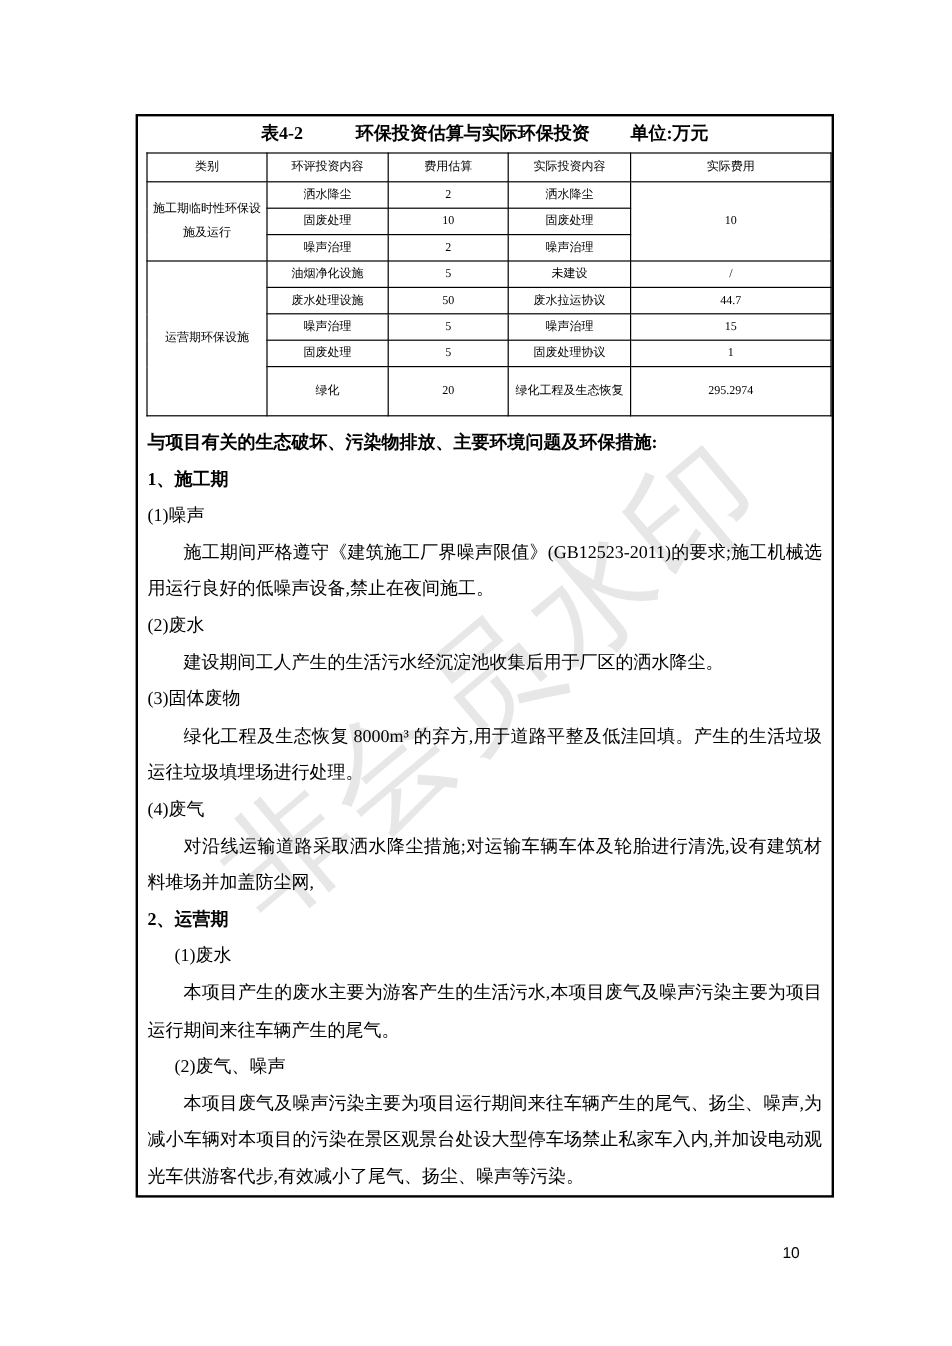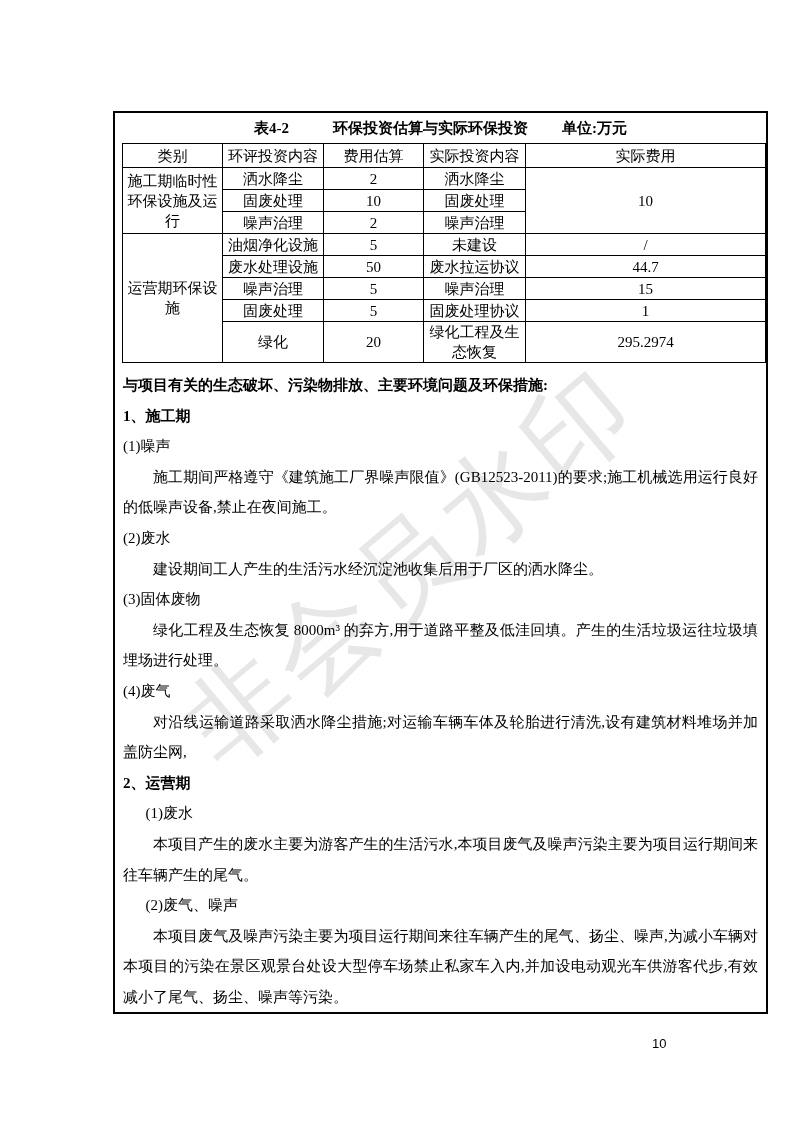--- a/index.html
+++ b/index.html
@@ -23,42 +23,42 @@
     color:#e7e7e7;
     transform:rotate(-40deg);
     transform-origin:center center;
     white-space:nowrap;
     z-index:0;
     user-select:none;
   }
   
   .doc-frame{
     position:absolute;
-    left:113px;top:111px;
-    width:655px;height:903px;
+    left:113px;top:95px;
+    width:582px;height:903px;
     border:2px solid #000;
     box-sizing:border-box;
     z-index:1;
     background:transparent;
   }
   .table-caption{
     height:30px;line-height:30px;
     text-align:center;
     font-weight:bold;
     font-size:15px;
     white-space:nowrap;
   }
   .table-caption .cap-label{margin-right:44px;}
   .table-caption .cap-unit{margin-left:34px;}
   table.inv{
     border-collapse:collapse;
     table-layout:fixed;
     margin-left:7px;
     width:calc(100% - 7px);
-    font-size:15px;
+    font-size:10px;
   }
   table.inv td,table.inv th{
     border:1.5px solid #000;
     text-align:center;
     vertical-align:middle;
     padding:0 2px;
     font-weight:normal;
     line-height:20px;
     overflow:hidden;
   }

